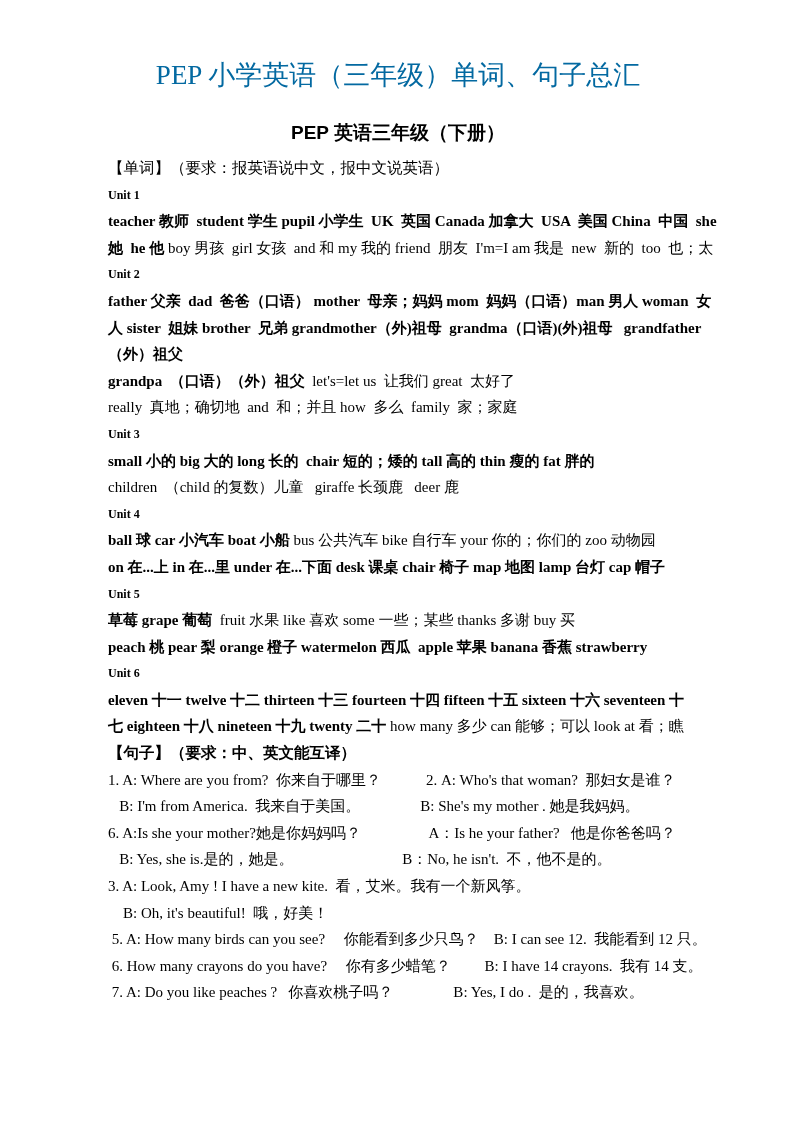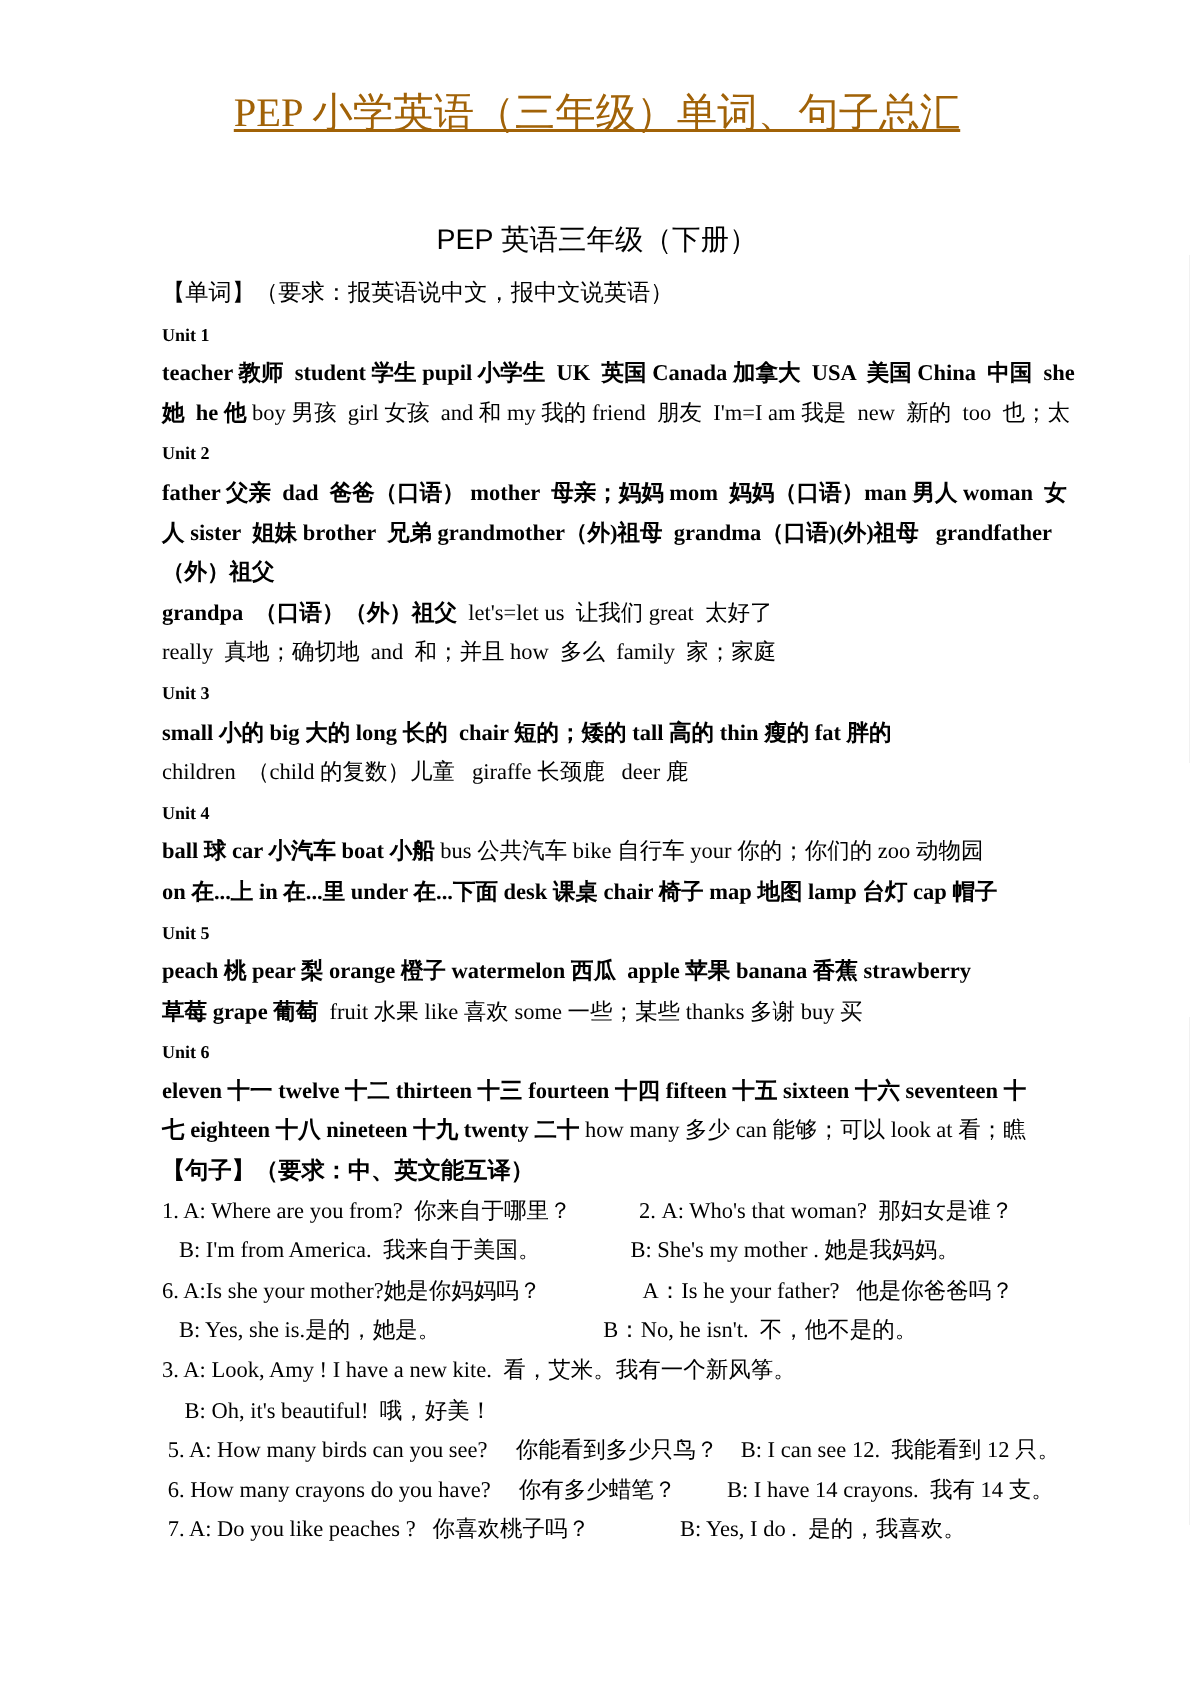--- a/index.html
+++ b/index.html
@@ -10,61 +10,61 @@
     font-family:"Liberation Serif","DejaVu Serif",serif;
     color:#000;
   }
   .doc-title{
     width:100%;text-align:center;
     font-size:27px;line-height:40px;font-weight:normal;
     white-space:nowrap;
   }
   .doc-subtitle{
     width:100%;text-align:center;
-    margin-top:52px;
+    margin-top:24px;
     font-family:"Liberation Sans","DejaVu Sans",sans-serif;
-    font-size:19px;line-height:28px;font-weight:normal;
+    font-size:19px;line-height:28px;font-weight:bold;
     white-space:nowrap;
   }
   .doc-lines{margin-top:8px;}
   .line{
     white-space:pre;
     font-size:15px;line-height:26.6px;
     height:26.6px;
   }
   .line.label{font-size:15.5px;}
   .line.unit{font-weight:bold;font-size:12px;}
   .bold{font-weight:bold;margin-top:41px;}
 </style>
 </head>
 <body>
 
 <div class="page">
-  <div class="doc-title" style="color: #a16207; text-decoration: underline;">PEP 小学英语（三年级）单词、句子总汇</div>
+  <div class="doc-title" style="color: #0369a1;">PEP 小学英语（三年级）单词、句子总汇</div>
   <div class="doc-subtitle">PEP 英语三年级（下册）</div>
   <div class="doc-lines" id="lines">
       <div class="line label"><span>【单词】（要求：报英语说中文，报中文说英语）</span></div>
       <div class="line unit">Unit 1</div>
       <div class="line words"><span class="bold">teacher 教师  student 学生 pupil 小学生  UK  英国 Canada 加拿大  USA  美国 China  中国  she</span></div>
       <div class="line words"><span class="bold">她  he 他 </span><span>boy 男孩  girl 女孩  and 和 my 我的 friend  朋友  I'm=I am 我是  new  新的  too  也；太</span></div>
       <div class="line unit">Unit 2</div>
       <div class="line words"><span class="bold">father 父亲  dad  爸爸（口语） mother  母亲；妈妈 mom  妈妈（口语）man 男人 woman  女</span></div>
       <div class="line words"><span class="bold">人 sister  姐妹 brother  兄弟 grandmother（外)祖母  grandma（口语)(外)祖母   grandfather</span></div>
       <div class="line words"><span class="bold">（外）祖父</span></div>
       <div class="line words"><span class="bold">grandpa  （口语）（外）祖父  </span><span>let's=let us  让我们 great  太好了</span></div>
       <div class="line words"><span>really  真地；确切地  and  和；并且 how  多么  family  家；家庭</span></div>
       <div class="line unit">Unit 3</div>
       <div class="line words"><span class="bold">small 小的 big 大的 long 长的  chair 短的；矮的 tall 高的 thin 瘦的 fat 胖的</span></div>
       <div class="line words"><span>children  （child 的复数）儿童   giraffe 长颈鹿   deer 鹿</span></div>
       <div class="line unit">Unit 4</div>
       <div class="line words"><span class="bold">ball 球 car 小汽车 boat 小船 </span><span>bus 公共汽车 bike 自行车 your 你的；你们的 zoo 动物园</span></div>
       <div class="line words"><span class="bold">on 在...上 in 在...里 under 在...下面 desk 课桌 chair 椅子 map 地图 lamp 台灯 cap 帽子</span></div>
       <div class="line unit">Unit 5</div>
+      <div class="line words"><span class="bold">草莓 grape 葡萄  </span><span>fruit 水果 like 喜欢 some 一些；某些 thanks 多谢 buy 买</span></div>
       <div class="line words"><span class="bold">peach 桃 pear 梨 orange 橙子 watermelon 西瓜  apple 苹果 banana 香蕉 strawberry</span></div>
-      <div class="line words"><span class="bold">草莓 grape 葡萄  </span><span>fruit 水果 like 喜欢 some 一些；某些 thanks 多谢 buy 买</span></div>
       <div class="line unit">Unit 6</div>
       <div class="line words"><span class="bold">eleven 十一 twelve 十二 thirteen 十三 fourteen 十四 fifteen 十五 sixteen 十六 seventeen 十</span></div>
       <div class="line words"><span class="bold">七 eighteen 十八 nineteen 十九 twenty 二十 </span><span>how many 多少 can 能够；可以 look at 看；瞧</span></div>
       <div class="line label"><span class="bold">【句子】（要求：中、英文能互译）</span></div>
       <div class="line sent">1. A: Where are you from?  你来自于哪里？            2. A: Who's that woman?  那妇女是谁？</div>
       <div class="line sent">   B: I'm from America.  我来自于美国。                B: She's my mother . 她是我妈妈。</div>
       <div class="line sent">6. A:Is she your mother?她是你妈妈吗？                  A：Is he your father?   他是你爸爸吗？</div>
       <div class="line sent">   B: Yes, she is.是的，她是。                             B：No, he isn't.  不，他不是的。</div>
       <div class="line sent">3. A: Look, Amy ! I have a new kite.  看，艾米。我有一个新风筝。</div>
       <div class="line sent">    B: Oh, it's beautiful!  哦，好美！</div>

